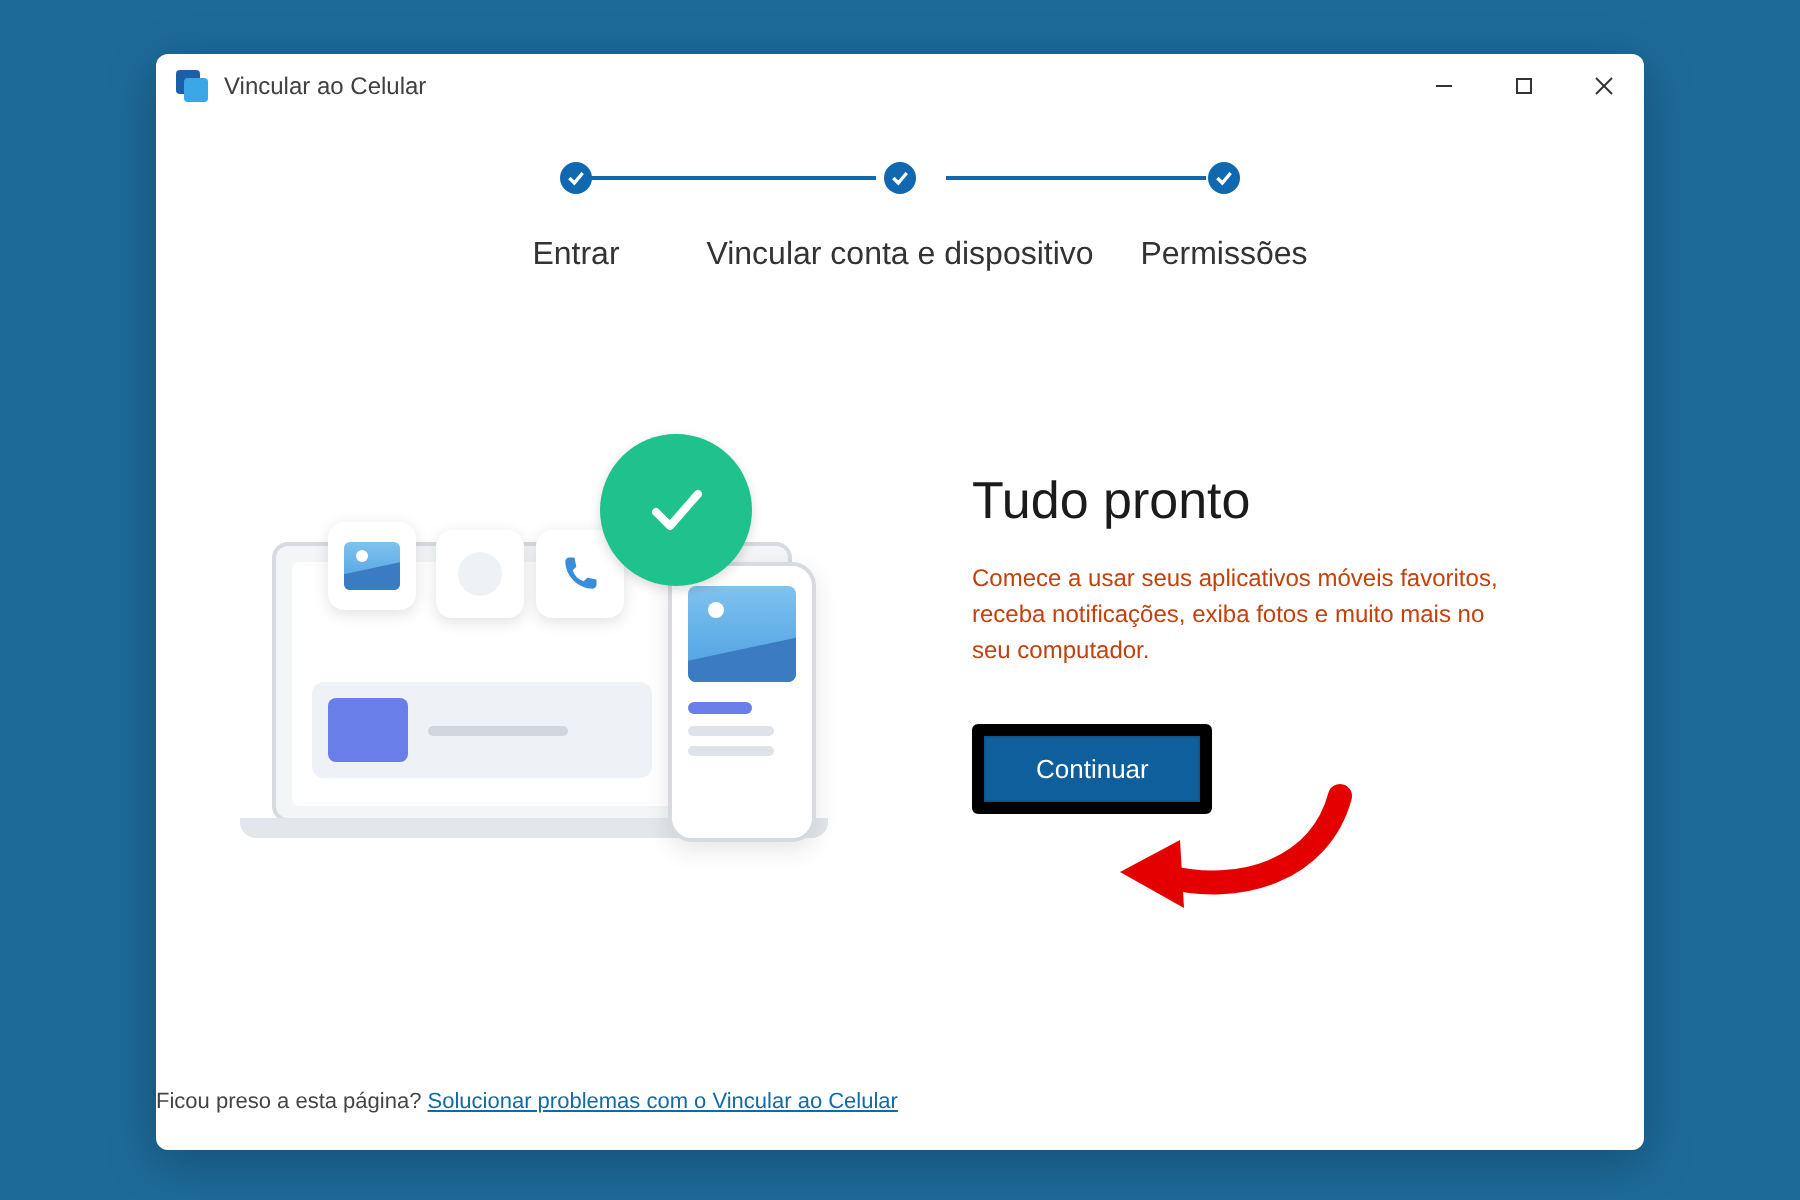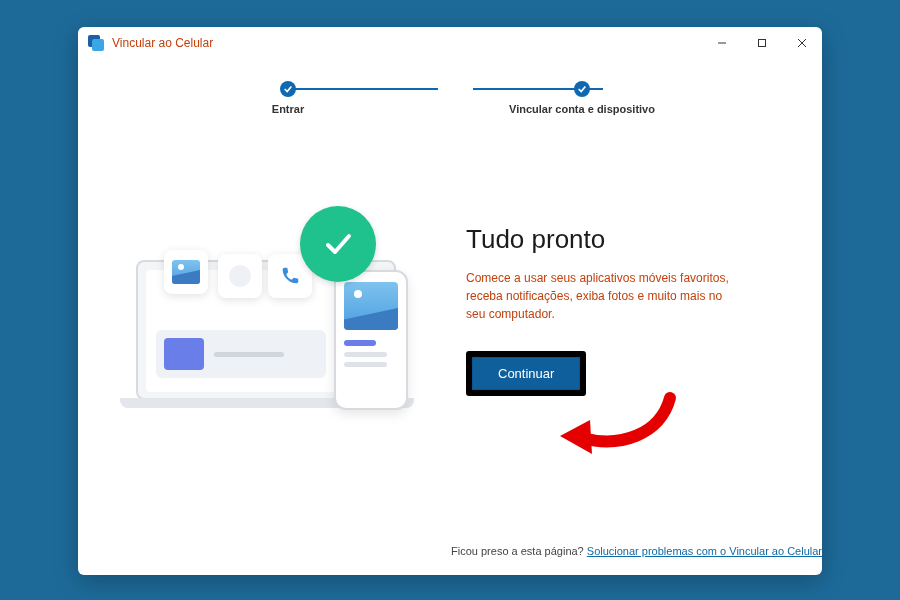--- a/index.html
+++ b/index.html
@@ -16,47 +16,47 @@
 
     .window {
       position: absolute; left: 78px; top: 27px; width: 744px; height: 548px;
       background: #ffffff; border-radius: 6px; box-shadow: 0 6px 25px rgba(0,0,0,0.25);
       display: flex; flex-direction: column; overflow: hidden;
     }
 
     
     .titlebar {
       height: 32px; display: flex; align-items: center; padding: 0 0 0 10px;
-      font-size: 12px; color: #c2410c;
+      font-size: 12px; color: #404040;
     }
     .app-icon {
       width: 16px; height: 16px; margin-right: 8px; position: relative;
     }
     .app-icon .back { position:absolute; left:0; top:0; width:12px; height:12px; background:#1a5fa8; border-radius:2px; }
     .app-icon .front1 { position:absolute; left:4px; top:4px; width:12px; height:12px; background:#3aa6e6; border-radius:2px; }
     .titlebar .spacer { flex: 1; }
     .win-btn { width: 40px; height: 32px; display:flex; align-items:center; justify-content:center; color:#333; font-size:12px; cursor:pointer; }
 
     
     .stepper {
       margin-top: 22px; padding: 0 150px;
       display: flex; align-items: center; justify-content: space-between;
       position: relative;
     }
     .step { display:flex; flex-direction:column; align-items:center; position:relative; z-index:2; width:120px; }
     .step.mid { width:180px;align-items:center; }
     .dot { width:16px; height:16px; border-radius:50%; background:#1068b1; display:flex; align-items:center; justify-content:center; }
     .dot svg { width:10px; height:10px; }
-    .step-label { font-size:11px; color:#333; margin-top:6px; white-space:nowrap;font-weight:bold; }
+    .step-label { font-size:16px; color:#333; margin-top:22px; white-space:nowrap; }
     
     .line1 { position:absolute; top:7px; left:215px; width:145px; height:2px; background:#1068b1; z-index:1; }
     .line2 { position:absolute; top:7px; left:395px; width:130px; height:2px; background:#1068b1; z-index:1; }
 
     
-    .content { flex:1; display:flex; align-items:center; padding: 0 48px 40px 48px; gap: 40px; }
+    .content { flex:1; display:flex; align-items:center; padding: 0 48px 40px 48px; gap: 60px; }
     .illus { width: 300px; height: 220px; position: relative; flex-shrink:0; }
 
     
     .laptop-lid {
       position:absolute; left:10px; top:60px; width:260px; height:140px;
       background:#f4f5f7; border:2px solid #d7dbe0; border-radius:8px;
     }
     .laptop-screen {
       position:absolute; left:20px; top:70px; width:240px; height:122px;
       background:#ffffff; border-radius:4px;
@@ -116,21 +116,21 @@
       font-size:13px; border:6px solid #000000; border-radius:3px; cursor:pointer;
       box-shadow: 0 0 0 1px rgba(0,0,0,0.1) inset;
     }
 
     
     .arrow-anno {
       position:absolute; left:560px; top:390px; width:120px; height:70px; pointer-events:none; z-index:50;
     }
 
     
-    .footer { text-align:right; font-size:11px; color:#444; padding-bottom:18px; }
+    .footer { text-align:left; font-size:11px; color:#444; padding-bottom:18px; }
     .footer a { color:#0f6aa8; text-decoration:underline; cursor:pointer; }
   </style>
 </head>
 <body>
 
 <div class="bg-letters">ctct</div>
 
 <div class="window">
 
   <div class="titlebar">
@@ -169,20 +169,28 @@
       </div>
       <div class="step-label">Entrar</div>
     </div>
     <div class="step mid">
       <div class="dot">
         <svg viewBox="0 0 12 12">
             <polyline points="2,6 5,9 10,3" fill="none" stroke="#fff" stroke-width="2"></polyline>
           </svg>
       </div>
       <div class="step-label">Vincular conta e dispositivo</div>
+    </div>
+    <div class="step">
+      <div class="dot">
+        <svg viewBox="0 0 12 12">
+            <polyline points="2,6 5,9 10,3" fill="none" stroke="#fff" stroke-width="2"></polyline>
+          </svg>
+      </div>
+      <div class="step-label">Permissões</div>
     </div>
   </div>
 
   <div class="content">
     <div class="illus">
       <div class="laptop-lid"></div>
       <div class="laptop-screen"></div>
       <div class="laptop-row">
         <div class="thumb"></div>
         <div>

